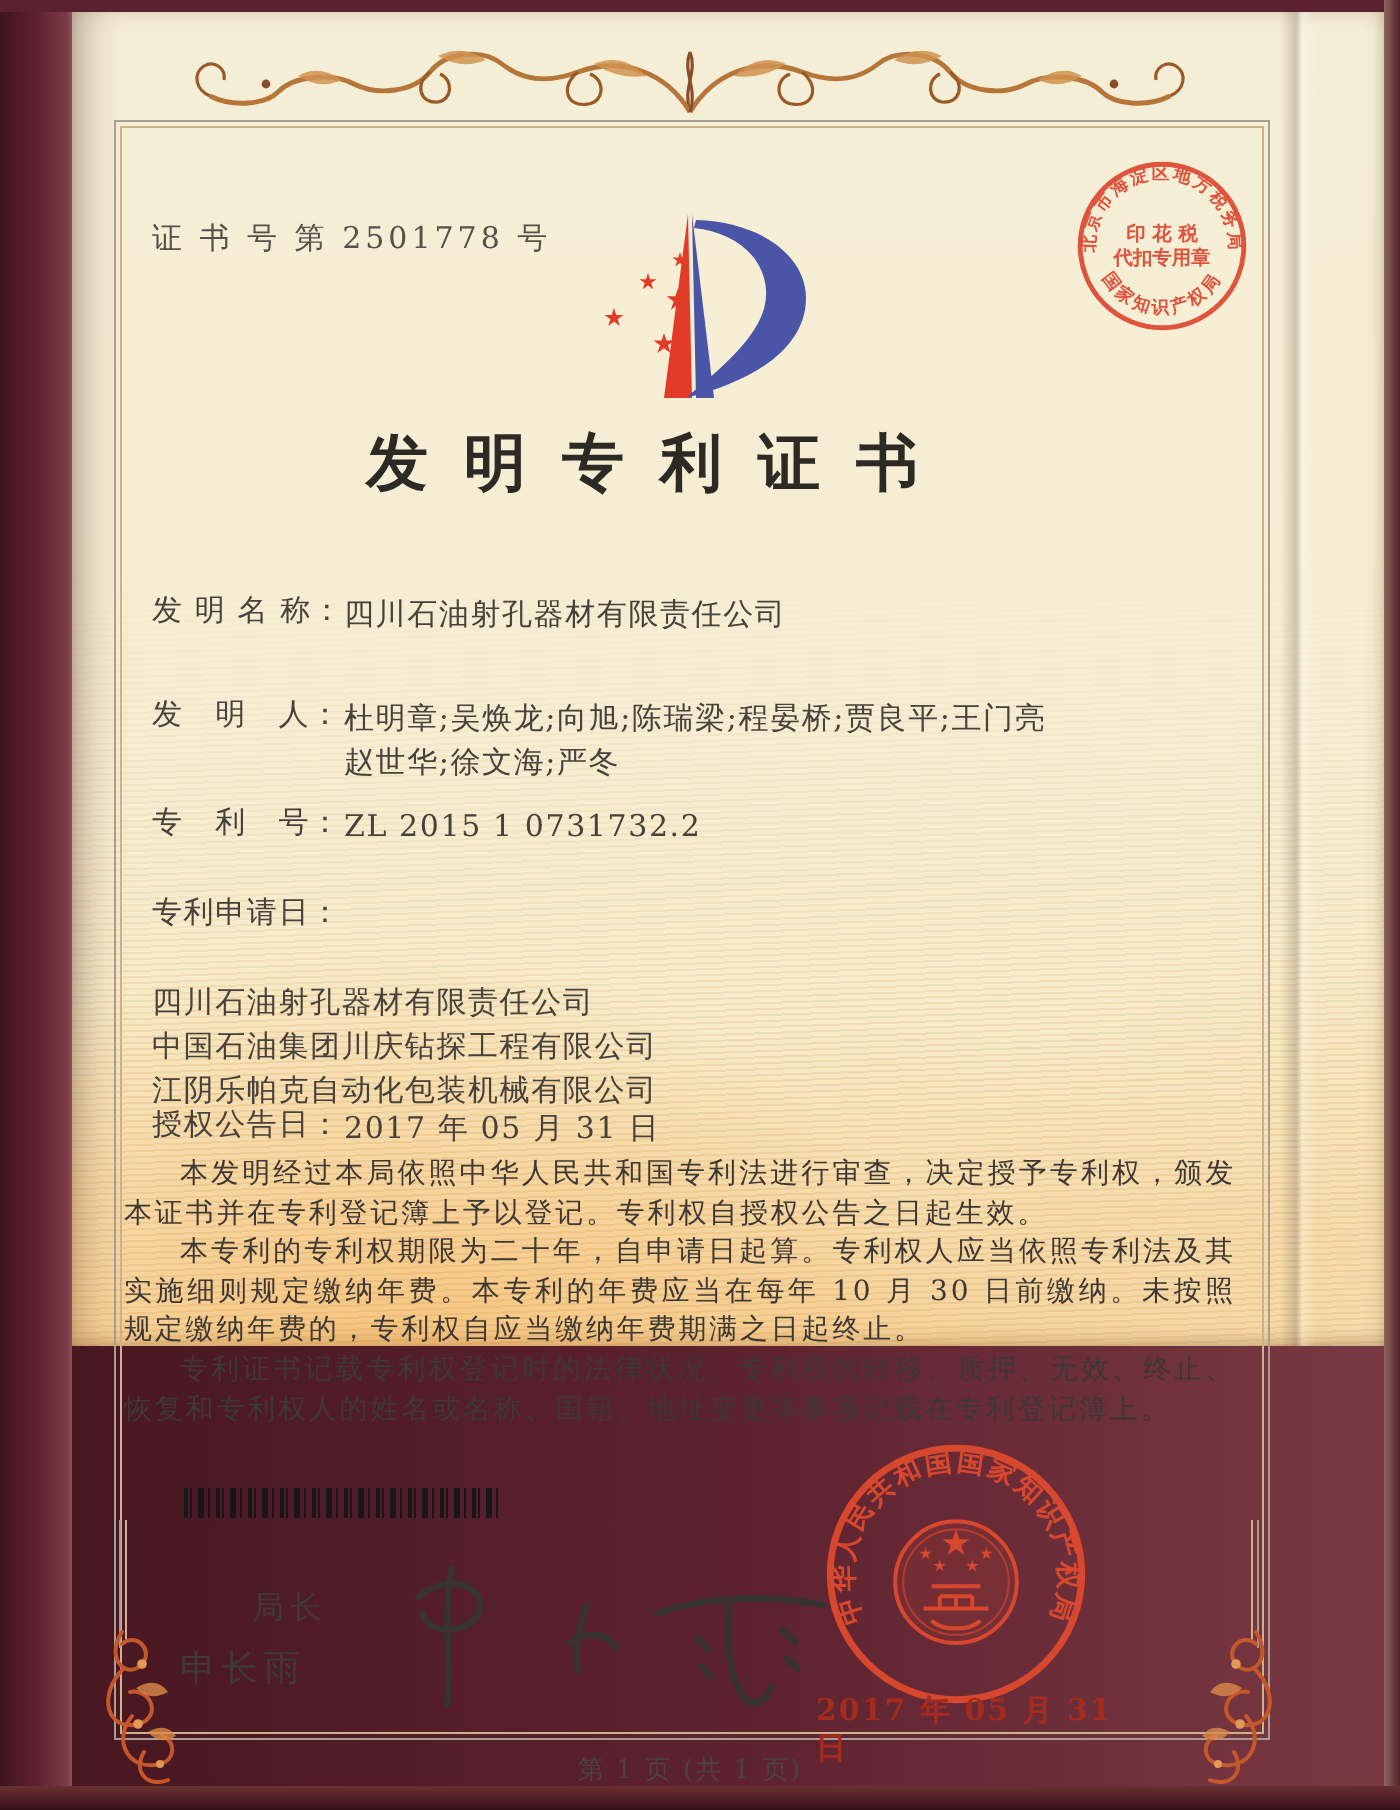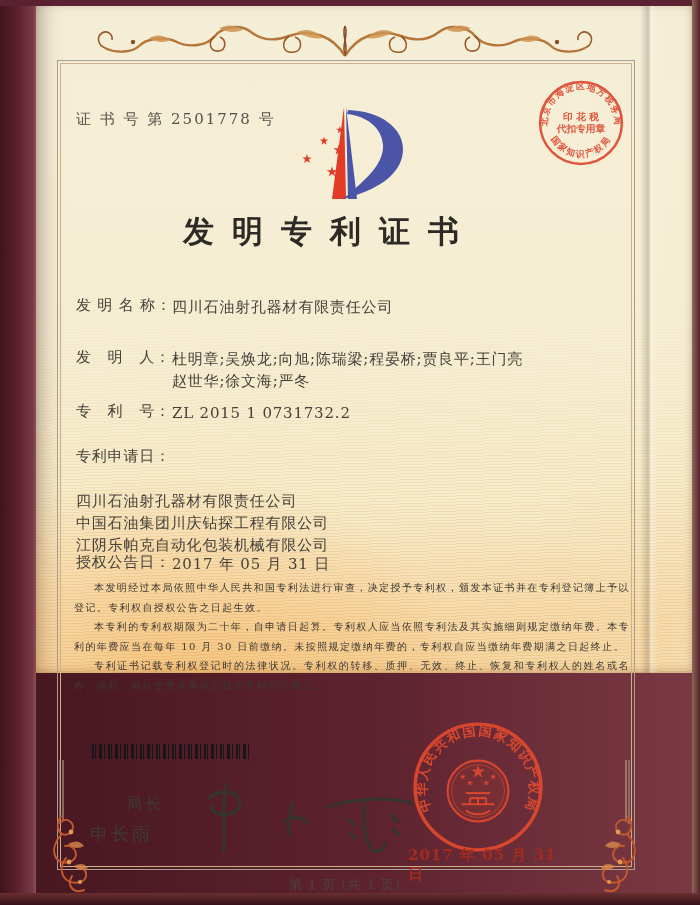--- a/index.html
+++ b/index.html
@@ -38,21 +38,21 @@
   .cert-number{position:absolute;left:40px;top:104px;font-size:15px;letter-spacing:2px;color:#55504a;}
   .logo{position:absolute;left:244px;top:94px;width:140px;height:114px;}
   .tax-stamp{position:absolute;left:500px;top:72px;width:90px;height:90px;opacity:.92;}
   .title{position:absolute;left:21px;top:205px;width:546px;text-align:center;
     font-size:31px;font-weight:600;letter-spacing:18px;color:#2d2a26;}
   .row{position:absolute;left:40px;display:flex;font-size:15px;color:#46413b;letter-spacing:.8px;}
   .row .lbl{width:96px;flex:0 0 96px;}
   .row .val{line-height:22px;}
   .r-name{top:290px;} .r-inv{top:342px;} .r-pat{top:396px;} .r-fil{top:441px;}
   .r-own{top:484px;} .r-grant{top:547px;}
-  .paras{position:absolute;left:38px;top:572px;width:556px;font-size:10px;line-height:19.6px;
+  .paras{position:absolute;left:26px;top:572px;width:556px;font-size:14px;line-height:19.6px;
     letter-spacing:1.4px;color:#3d3833;text-align:justify;}
   .paras p{margin:0;text-indent:2em;}
   .barcode{position:absolute;left:56px;top:738px;width:158px;height:15px;
     background:repeating-linear-gradient(90deg,#17161a 0 2px,transparent 2px 3px,#17161a 3px 4px,transparent 4px 7px,#17161a 7px 10px,transparent 10px 12px,#17161a 12px 13px,transparent 13px 16px);}
   .sig-title{position:absolute;left:54px;top:788px;font-size:16px;letter-spacing:3px;color:#3f3a34;margin-left:36px;}
   .sig-name{position:absolute;left:54px;top:816px;font-size:18px;letter-spacing:3px;color:#3f3a34;}
   .signature{position:absolute;left:159px;top:770px;width:225px;height:82px;}
   .seal{position:absolute;left:371px;top:710px;width:142px;height:142px;opacity:.93;}
   .seal-date{position:absolute;left:372px;top:840px;width:160px;font-size:15px;font-weight:600;
     letter-spacing:1px;color:#a32c1e;}

